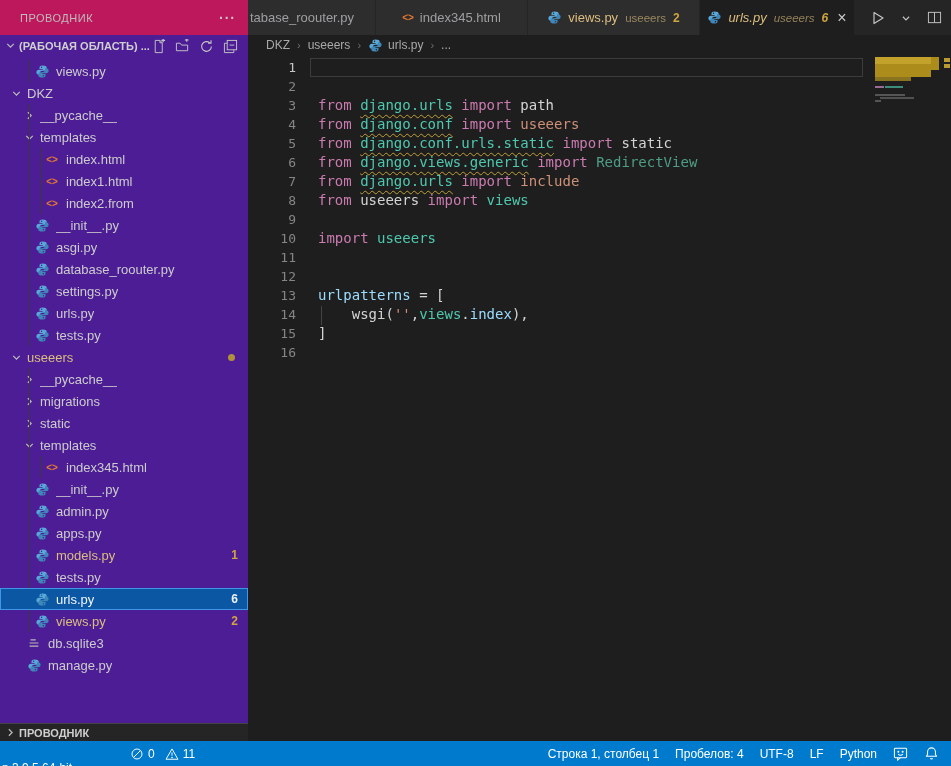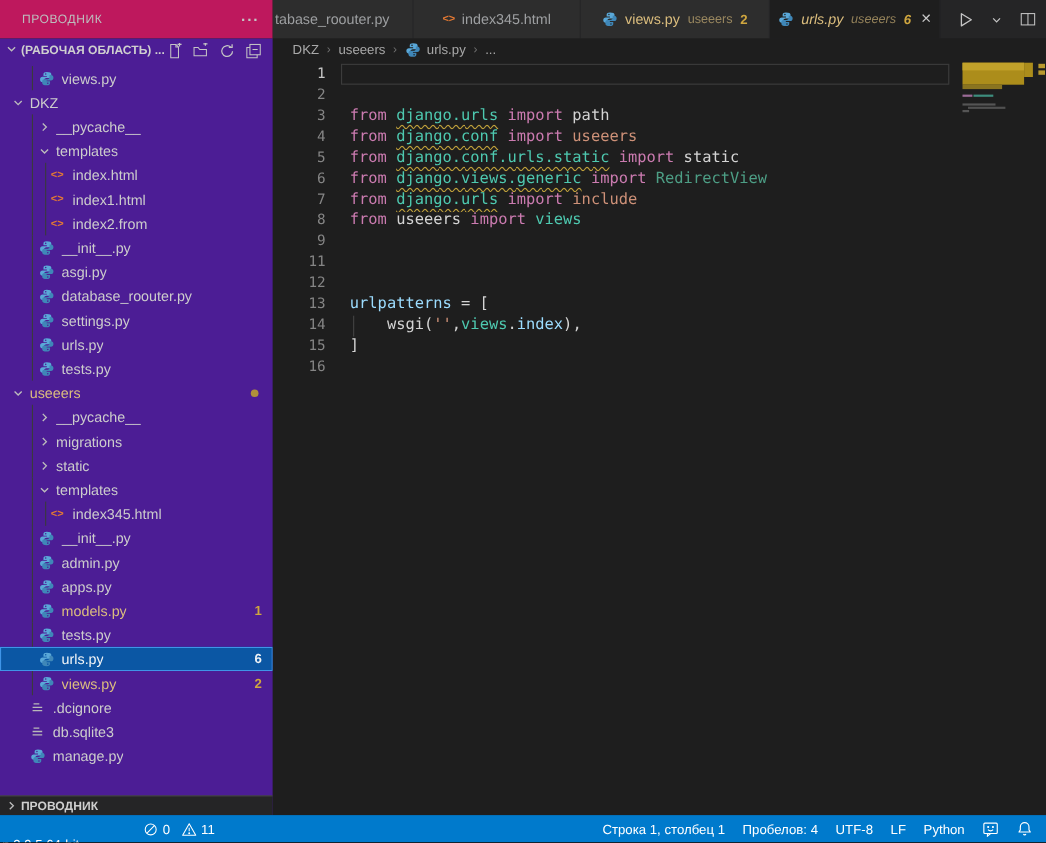--- a/index.html
+++ b/index.html
@@ -42,21 +42,21 @@
   .row .chev{width:13px;height:13px;margin-right:4px;display:flex;flex:none;}
   .row .ficon{width:16px;display:flex;justify-content:center;margin-right:6px;flex:none;}
   .row .label{white-space:nowrap;overflow:hidden;}
   .row.gold .label{color:#dcbe7e;}
   .row.sel{background:#0b57a4;box-shadow:inset 0 0 0 1px #3f95e8;}
   .row.sel .label{color:#f2f5f8;}
   .row .badge{margin-left:auto;margin-right:10px;font-size:12px;color:#cfa63f;font-weight:600;flex:none;}
   .row.sel .badge{color:#eef2f6;}
   .row .dotb{margin-left:auto;margin-right:13px;width:7px;height:7px;border-radius:50%;background:#b0913a;flex:none;}
   .folder.lvl0{padding-left:10px;}
-  .folder.lvl1{padding-left:34px;}
+  .folder.lvl1{padding-left:23px;}
   .file.lvl0{padding-left:26px;}
   .file.lvl1{padding-left:34px;}
   .file.lvl2{padding-left:44px;}
   .file.lvl1::before,.folder.lvl1::before,.file.lvl2::before{content:"";position:absolute;left:29px;top:0;bottom:0;
        border-left:1px solid #3a3a3c;}
   .file.lvl2::after{content:"";position:absolute;left:41px;top:0;bottom:0;border-left:1px solid #3a3a3c;}
   .row.sel::before{display:none;}
   .outline-head{position:absolute;bottom:0;left:0;right:0;height:17px;display:flex;align-items:center;
        font-weight:700;font-size:11px;color:#cfcfcf;border-top:1px solid rgba(204,204,204,.18);
        padding-left:4px;background:#252526;cursor:pointer;}
@@ -428,28 +428,20 @@
           </span>
           <span class="label">views.py</span>
           <span class="badge">2</span>
         </div>
         <div class="row file lvl0">
           <span class="ficon" style="display: flex; align-items: center;">
             <svg width="14" height="14" viewBox="0 0 16 16" fill="none" stroke="#b8b8b8" stroke-width="1.4">
               <path d="M4 4.5h6M3 8h10M3 11.5h10"></path>
             </svg>
           </span>
-          <span class="label">.dcignore</span>
-        </div>
-        <div class="row file lvl0">
-          <span class="ficon" style="display: flex; align-items: center;">
-            <svg width="14" height="14" viewBox="0 0 16 16" fill="none" stroke="#b8b8b8" stroke-width="1.4">
-              <path d="M4 4.5h6M3 8h10M3 11.5h10"></path>
-            </svg>
-          </span>
           <span class="label">db.sqlite3</span>
         </div>
         <div class="row file lvl0">
           <span class="ficon" style="display: flex; align-items: center;">
             <svg width="15" height="15" viewBox="0 0 16 16">
               <path fill="#5aa8d8" d="M8 1.5c-2.2 0-3.2.9-3.2 2v1.9h3.3v.8H3.9c-1.4 0-2.4 1-2.4 2.6 0 1.7 1 2.7 2.4 2.7h1.4V9.6c0-1.3 1.1-2.3 2.5-2.3h2.6c1.1 0 2-.9 2-2V3.5c0-1.1-1.3-2-4.4-2zm-1 1.2a.75.75 0 1 1 0 1.5.75.75 0 0 1 0-1.5z"></path>
               <path fill="#3f87b8" d="M8 14.5c2.2 0 3.2-.9 3.2-2v-1.9H7.9v-.8h4.2c1.4 0 2.4-1 2.4-2.6 0-1.7-1-2.7-2.4-2.7h-1.4v1.9c0 1.3-1.1 2.3-2.5 2.3H5.6c-1.1 0-2 .9-2 2v1.8c0 1.1 1.3 2 4.4 2zm1-1.2a.75.75 0 1 1 0-1.5.75.75 0 0 1 0 1.5z"></path>
             </svg>
           </span>
           <span class="label">manage.py</span>
@@ -518,20 +510,24 @@
             <span class="num">7</span>
             <span class="txt"><span class="tok kw">from </span><span class="tok mod sq">django.urls</span><span class="tok kw"> import </span><span class="tok peach">include</span></span>
           </div>
           <div class="cl">
             <span class="num">8</span>
             <span class="txt"><span class="tok kw">from </span><span class="tok pl">useeers</span><span class="tok kw"> import </span><span class="tok mod">views</span></span>
           </div>
           <div class="cl">
             <span class="num">9</span>
             <span class="txt"></span>
+          </div>
+          <div class="cl">
+            <span class="num">10</span>
+            <span class="txt"><span class="tok kw">import </span><span class="tok mod">useeers</span></span>
           </div>
           <div class="cl">
             <span class="num">11</span>
             <span class="txt"></span>
           </div>
           <div class="cl">
             <span class="num">12</span>
             <span class="txt"></span>
           </div>
           <div class="cl">

